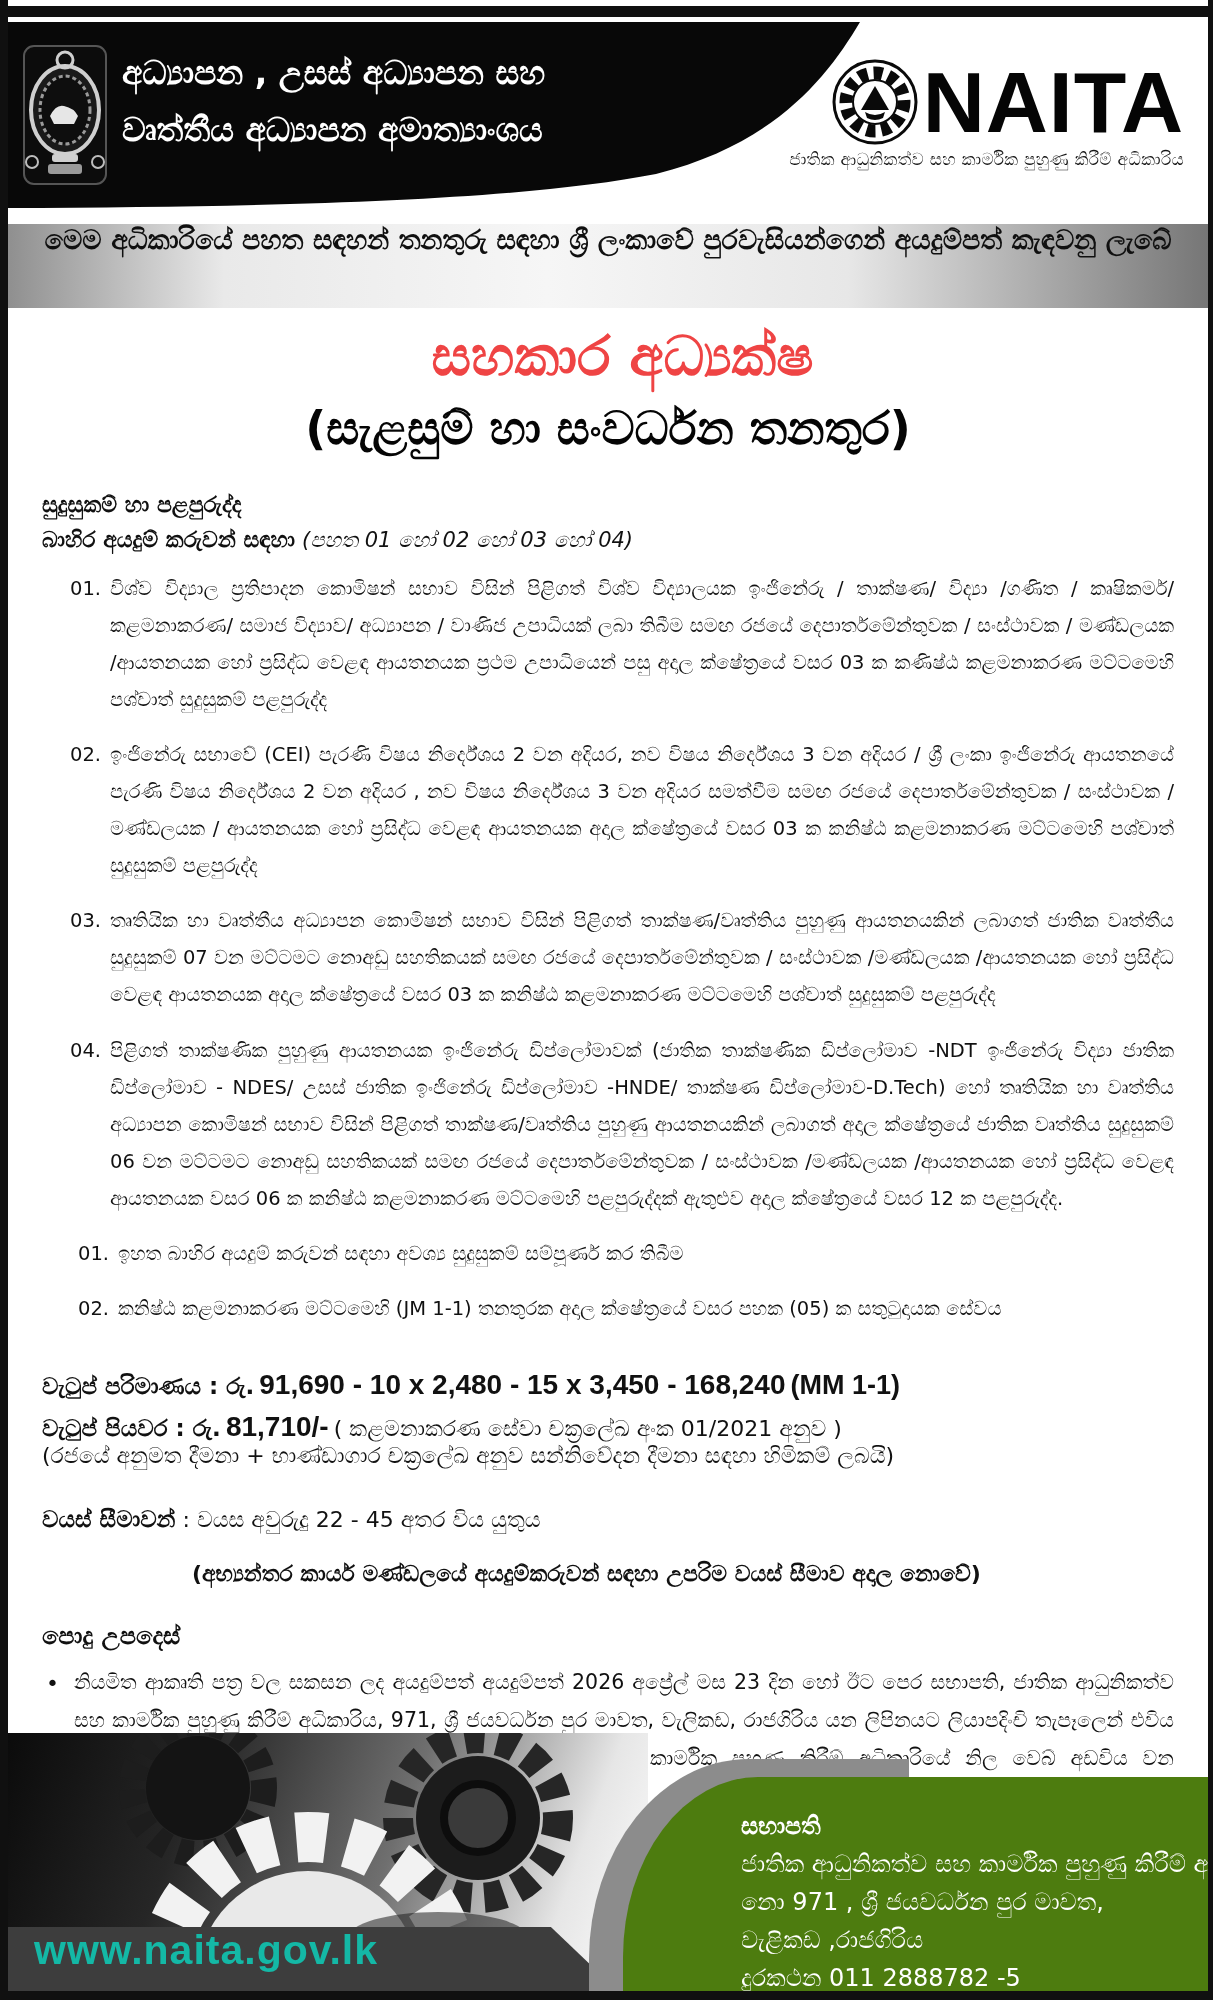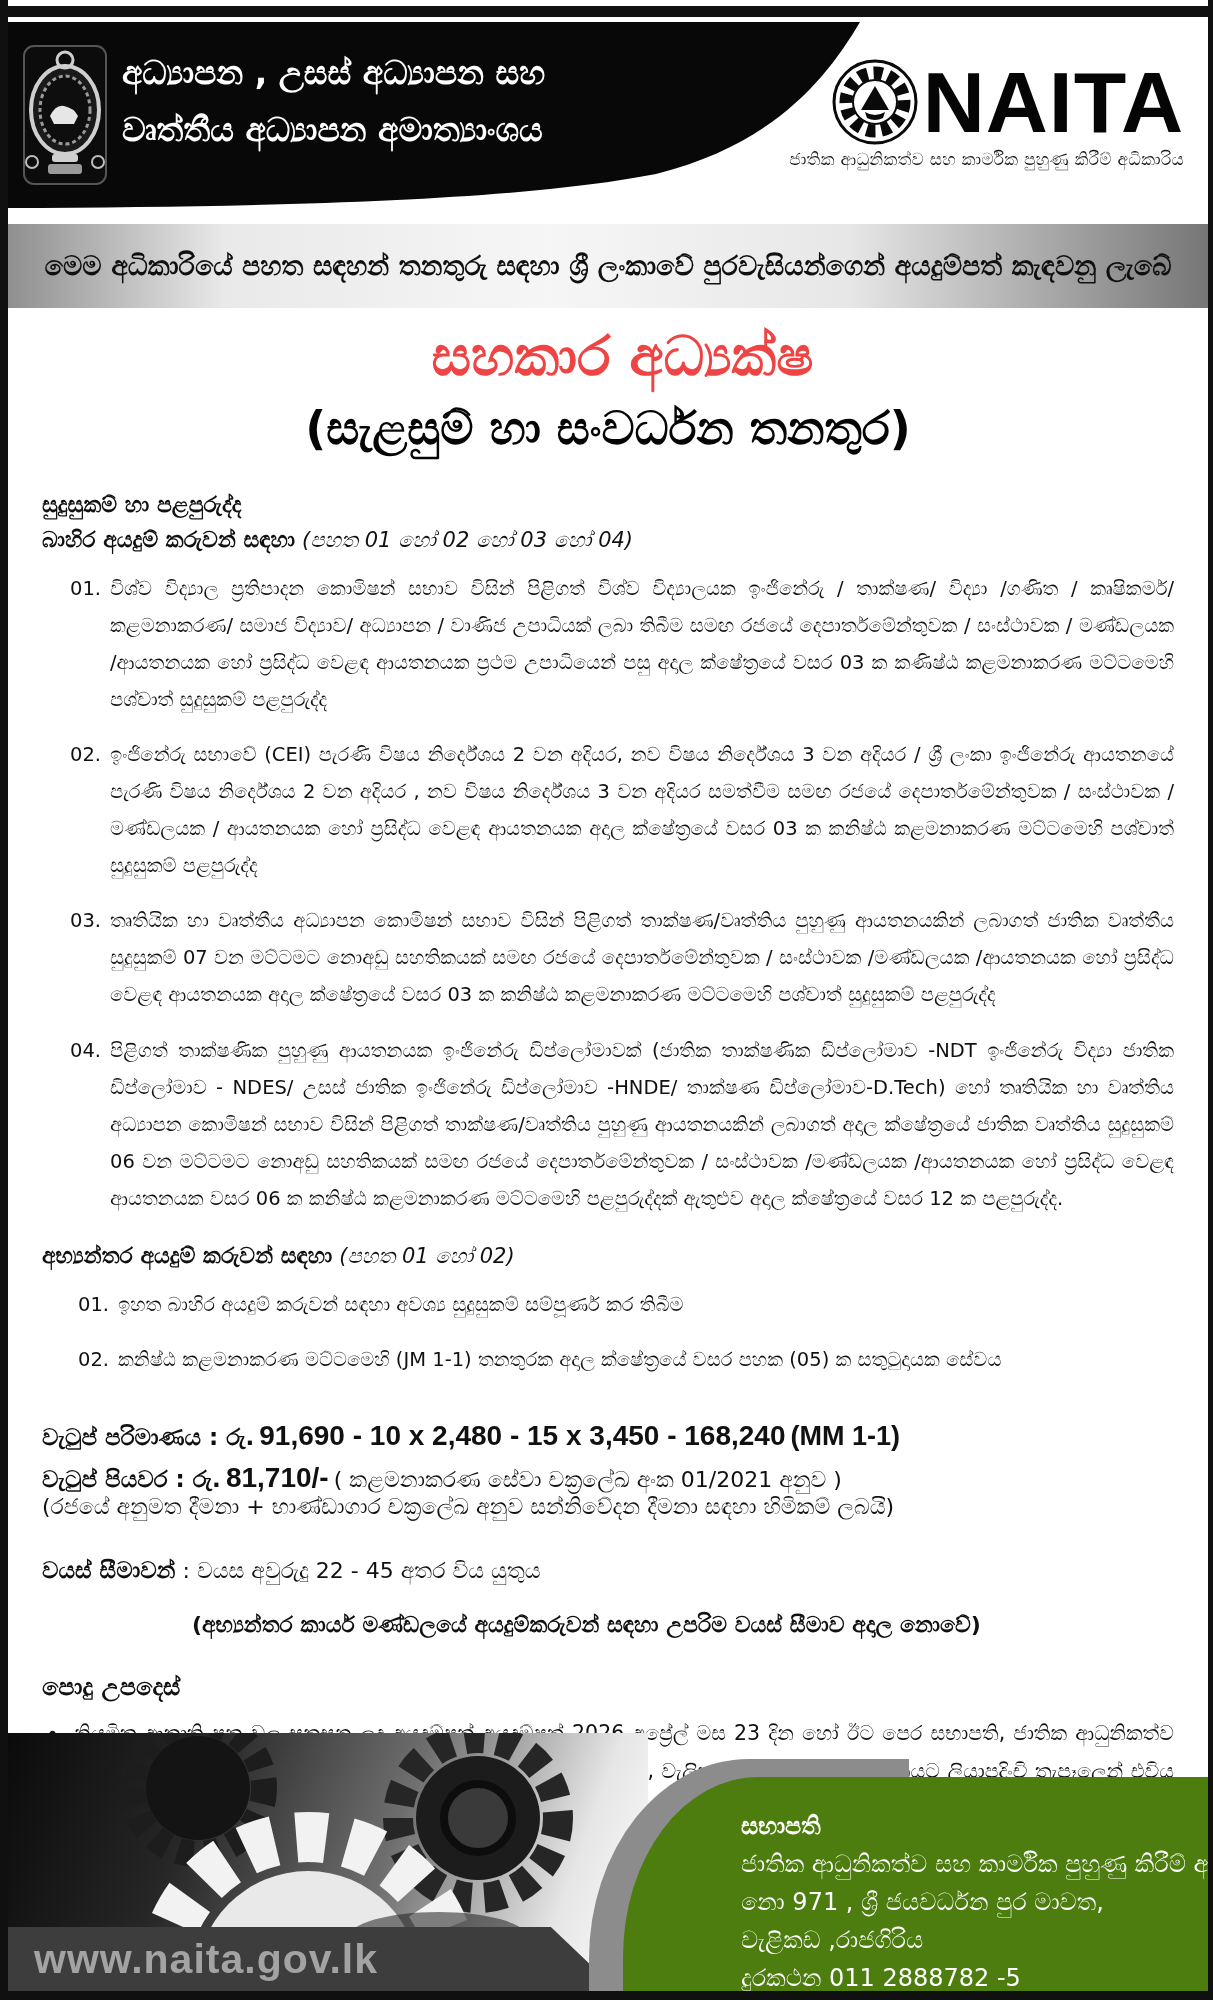--- a/index.html
+++ b/index.html
@@ -14,21 +14,21 @@
   .header{margin-top:5px;height:190px;background:#080808;position:relative;}
   .header .swoosh{position:absolute;inset:0;width:100%;height:100%;display:block;}
   .emblem{position:absolute;left:14px;top:22px;width:86px;height:142px;}
   .ministry{position:absolute;left:114px;top:22px;color:#fff;font-weight:700;font-size:33px;line-height:57px;white-space:nowrap;}
   .naita{position:absolute;right:24px;top:36px;text-align:right;}
   .naita-row{display:flex;align-items:center;justify-content:flex-end;gap:4px;}
   .naita-word{font-family:"Liberation Sans","DejaVu Sans",sans-serif;font-size:86px;font-weight:800;letter-spacing:1px;color:#050505;line-height:88px;}
   .authority{font-size:17px;color:#151515;margin-top:3px;letter-spacing:.3px;}
   
   .notice-bar{
-    margin-top:12px;height:84px;display:flex;align-items:center;justify-content:center;
+    margin-top:12px;height:84px;display:flex;justify-content:center;
     background:linear-gradient(90deg,#8f8f8f 0%,#e9e9e9 18%,#f6f6f6 45%,#e7e7e7 70%,#767676 100%);
     font-size:27px;font-weight:600;color:#101010;
   }
   
   .title-main{margin:16px 0 0;text-align:center;font-size:55px;font-weight:800;color:#ef4444;padding-left:29px;}
   .title-sub{margin:12px 0 0;text-align:center;font-size:46px;font-weight:800;color:#050505;}
   
   .content{padding:0 34px;}
   .qual-heading{margin-top:36px;font-size:22px;font-weight:800;}
   .app-label{margin-top:10px;font-size:22px;}
@@ -53,22 +53,22 @@
   .bullet{display:flex;margin:14px 0 0 4px;font-size:20.5px;line-height:1.85;text-align:justify;}
   .bullet .mark{flex:0 0 28px;font-size:22px;}
   .bullet .txt{flex:1;}
   
   .footer{position:absolute;left:0;right:0;bottom:0;height:258px;}
   .gears{position:absolute;left:0;top:0;width:640px;height:258px;
     background:linear-gradient(110deg,#0b0b0b 0%,#262626 28%,#6f6f6f 58%,#e6e6e6 84%,#ffffff 100%);}
   .gears svg{width:100%;height:100%;display:block;}
   .web-banner{position:absolute;left:0;bottom:0;width:610px;height:64px;background:#3d3d3d;
     clip-path:polygon(0 0,89% 0,100% 100%,0 100%);
-    display:flex;align-items:center;padding-left:26px;box-sizing:border-box;
-    color:#a3a3a3;font-size:41px;font-weight:800;letter-spacing:1px;
+    display:flex;align-items:flex-start;padding-left:26px;box-sizing:border-box;
+    color:#14b8a6;font-size:41px;font-weight:800;letter-spacing:1px;
     font-family:"Liberation Sans","DejaVu Sans",sans-serif;}
   .contact-wrap{position:absolute;right:0;bottom:0;width:585px;height:214px;}
   .contact-stripe{position:absolute;left:-34px;top:-18px;width:320px;height:232px;background:#8c8c8c;border-top-left-radius:160px 200px;}
   .contact-block{position:absolute;inset:0;background:#4d7c0f;border-top-left-radius:135px 180px;
     box-sizing:border-box;padding:30px 14px 10px 118px;color:#fff;}
   .contact-block .line{font-size:24px;line-height:38px;white-space:nowrap;}
   .contact-block .line.first{font-weight:600;}
 </style>
 </head>
 <body>
@@ -140,24 +140,20 @@
     </div>
     <div class="para">
       <span class="num">03.</span>
       <span class="txt">තෘතියික හා වෘත්තීය අධ්‍යාපන කොමිෂන් සභාව විසින් පිළිගත් තාක්ෂණ/වෘත්තිය පුහුණු ආයතනයකින් ලබාගත් ජාතික වෘත්තීය සුදුසුකම් 07 වන මට්ටමට නොඅඩු සහතිකයක් සමඟ රජයේ දෙපාර්තමේන්තුවක / සංස්ථාවක /මණ්ඩලයක /ආයතනයක හෝ ප්‍රසිද්ධ වෙළඳ ආයතනයක අදාල ක්ෂේත්‍රයේ වසර 03 ක කනිෂ්ඨ කළමනාකරණ මට්ටමෙහි පශ්චාත් සුදුසුකම් පළපුරුද්ද</span>
     </div>
     <div class="para">
       <span class="num">04.</span>
       <span class="txt">පිළිගත් තාක්ෂණික පුහුණු ආයතනයක ඉංජිනේරු ඩිප්ලෝමාවක් (ජාතික තාක්ෂණික ඩිප්ලෝමාව -NDT ඉංජිනේරු විද්‍යා ජාතික ඩිප්ලෝමාව - NDES/ උසස් ජාතික ඉංජිනේරු ඩිප්ලෝමාව -HNDE/ තාක්ෂණ ඩිප්ලෝමාව-D.Tech) හෝ තෘතියික හා වෘත්තිය අධ්‍යාපන කොමිෂන් සභාව විසින් පිළිගත් තාක්ෂණ/වෘත්තිය පුහුණු ආයතනයකින් ලබාගත් අදාල ක්ෂේත්‍රයේ ජාතික වෘත්තිය සුදුසුකම් 06 වන මට්ටමට නොඅඩු සහතිකයක් සමඟ රජයේ දෙපාර්තමේන්තුවක / සංස්ථාවක /මණ්ඩලයක /ආයතනයක හෝ ප්‍රසිද්ධ වෙළඳ ආයතනයක වසර 06 ක කනිෂ්ඨ කළමනාකරණ මට්ටමෙහි පළපුරුද්දක් ඇතුළුව අදාල ක්ෂේත්‍රයේ වසර 12 ක පළපුරුද්ද.</span>
     </div>
 
-    <div class="app-label" style="margin-top:26px;">
-      <span class="lbl">අභ්‍යන්තර අයදුම් කරුවන් සඳහා</span>
-      <span class="note">(පහත 01 හෝ 02)</span>
-    </div>
 
     <div class="para inner">
       <span class="num">01.</span>
       <span class="txt">ඉහත බාහිර අයදුම් කරුවන් සඳහා අවශ්‍ය සුදුසුකම් සම්පූර්ණ කර තිබීම</span>
     </div>
     <div class="para inner">
       <span class="num">02.</span>
       <span class="txt">කනිෂ්ඨ කළමනාකරණ මට්ටමෙහි (JM 1-1) තනතුරක අදාල ක්ෂේත්‍රයේ වසර පහක (05) ක සතුටුදායක සේවය</span>
     </div>
 

